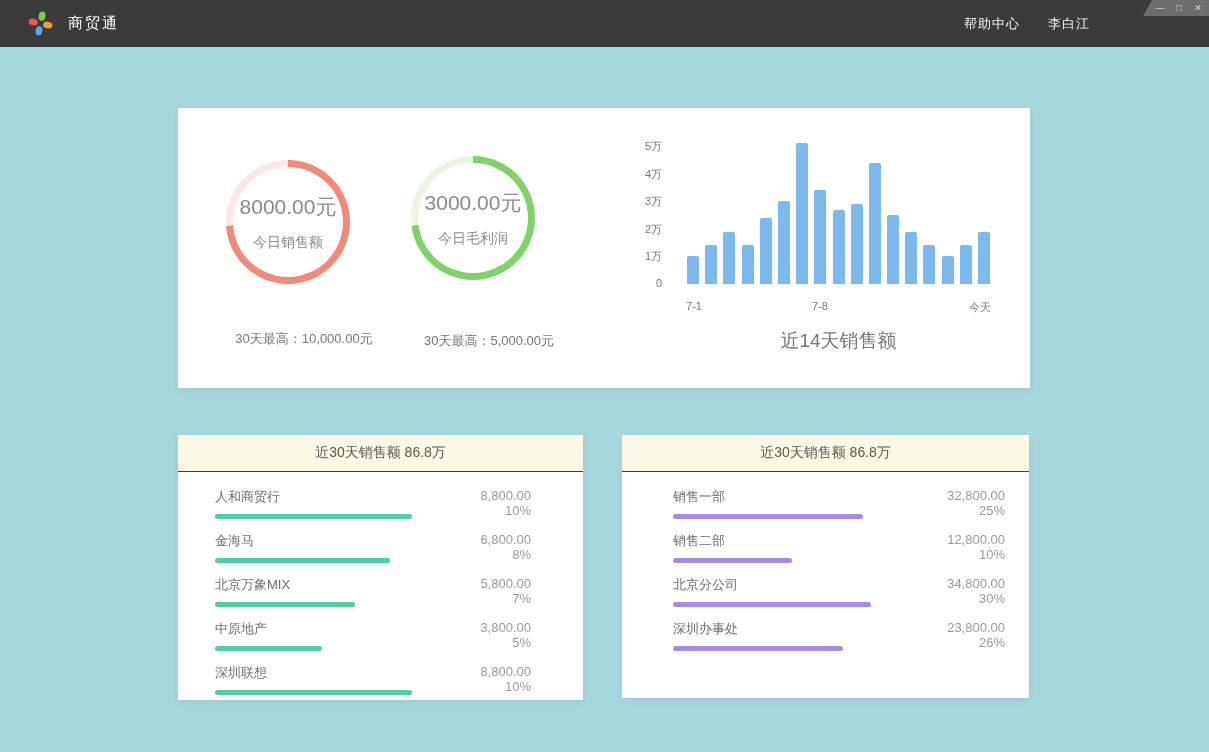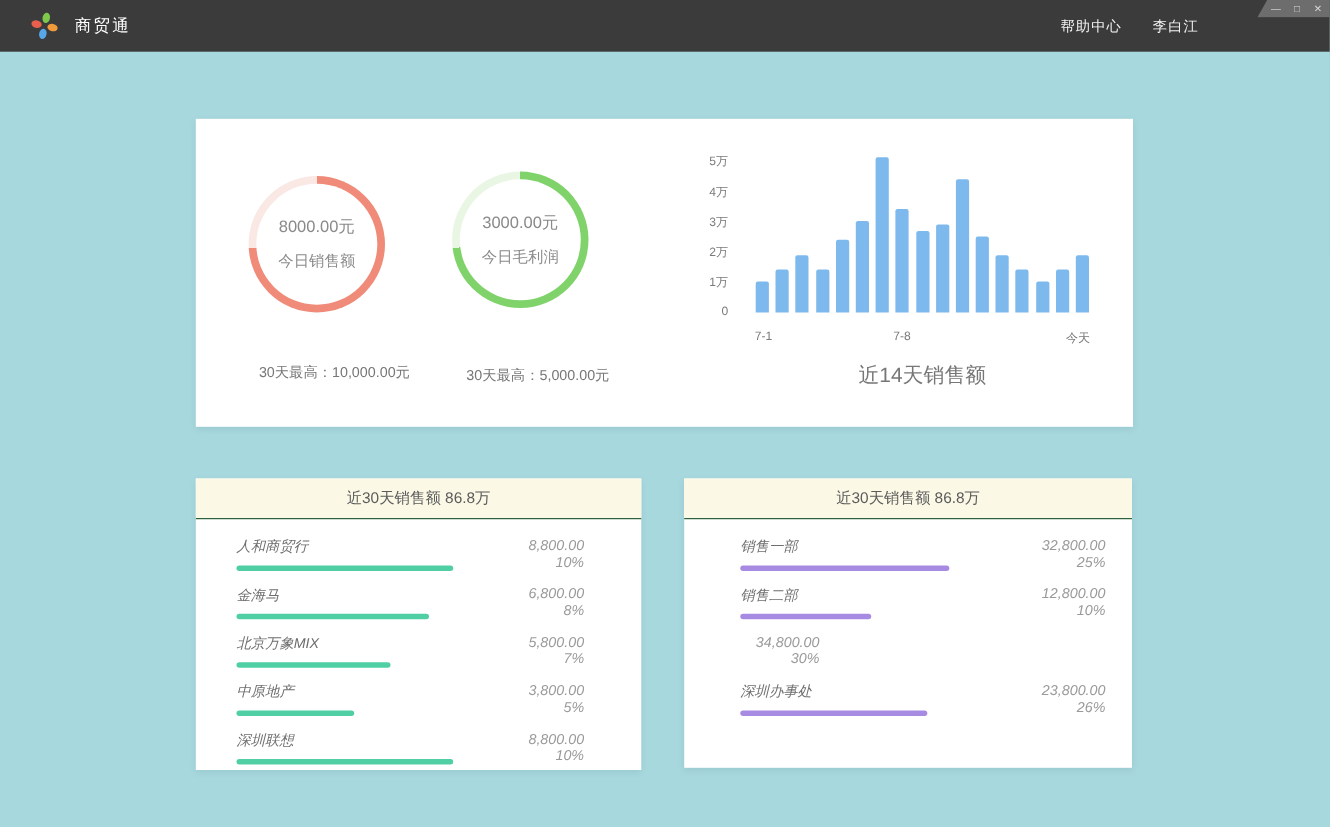--- a/index.html
+++ b/index.html
@@ -22,40 +22,40 @@
   
   .card { position:absolute; background:#ffffff; box-shadow:0 2px 6px rgba(60,90,95,.12); }
   .card-top { left:178px; top:108px; width:852px; height:280px; }
   .card-left { left:178px; top:435px; width:405px; height:265px; }
   .card-right { left:622px; top:435px; width:407px; height:263px; }
 
   
   .donut { position:absolute; width:124px; height:124px; border-radius:50%; }
   .donut-hole { position:absolute; left:7px; top:7px; width:110px; height:110px; border-radius:50%;
                 background:#ffffff; display:flex; flex-direction:column; align-items:center; justify-content:center; gap:13px; }
-  .donut-value { font-size:15px; color:#8a8a8a; }
+  .donut-value { font-size:21px; color:#8a8a8a; }
   .donut-label { font-size:14px; color:#8a8a8a; }
   .donut-note { position:absolute; font-size:13px; color:#777777; width:220px; text-align:center;padding-left:32px; }
 
   
   .y-axis { position:absolute; left:428px; top:0; width:56px; }
   .y-tick { position:absolute; right:0; width:56px; text-align:right; font-size:11px; color:#7a7a7a; }
   .bar-plot { position:absolute; left:509px; top:38px; width:303px; height:138px;
               display:flex; align-items:flex-end; justify-content:space-between; overflow:visible; }
   .bar { width:12px; border-radius:2px 2px 0 0; }
   .x-tick { position:absolute; top:192px; width:44px; text-align:center; font-size:11px; color:#7a7a7a; }
   .chart-caption { position:absolute; left:509px; top:220px; width:303px; text-align:center; font-size:19px; color:#777777; }
 
   
   .rank-header { height:37px; background:#fbf8e6; border-bottom:1px solid #14532d;
                  display:flex; align-items:center; justify-content:center; font-size:14px; color:#5b5b5b; }
   .rank-list { padding-top:16px; }
   .card-left  .rank-list { padding-left:37px; padding-right:52px; }
   .card-right .rank-list { padding-left:51px; padding-right:24px; }
-  .rank-row { display:flex; justify-content:space-between; margin-bottom:13px;font-style:italic; }
+  .rank-row { display:flex; justify-content:space-between; margin-bottom:13px; }
   .rank-left { flex:1; }
   .rank-name { font-size:13px; color:#6e6e6e; margin-bottom:8px; }
   .rank-bar { height:5px; border-radius:3px; }
   .rank-vals { display:flex; align-self:flex-end; padding-bottom:1px; font-size:13px; color:#9a9a9a; white-space:nowrap;flex-direction:column; }
   .rank-value { min-width:72px; text-align:right; }
   .rank-pct { min-width:42px; text-align:right; }
 </style>
 </head>
 <body>
 
@@ -204,20 +204,24 @@
           <div class="rank-left">
             <div class="rank-name">销售二部</div>
             <div class="rank-bar" style="width: 119px; background: rgb(167, 139, 226);"></div>
           </div>
           <div class="rank-vals">
             <span class="rank-value">12,800.00</span>
             <span class="rank-pct">10%</span>
           </div>
         </div>
         <div class="rank-row">
+          <div class="rank-left">
+            <div class="rank-name">北京分公司</div>
+            <div class="rank-bar" style="width: 198px; background: rgb(167, 139, 226);"></div>
+          </div>
           <div class="rank-vals">
             <span class="rank-value">34,800.00</span>
             <span class="rank-pct">30%</span>
           </div>
         </div>
         <div class="rank-row">
           <div class="rank-left">
             <div class="rank-name">深圳办事处</div>
             <div class="rank-bar" style="width: 170px; background: rgb(167, 139, 226);"></div>
           </div>

